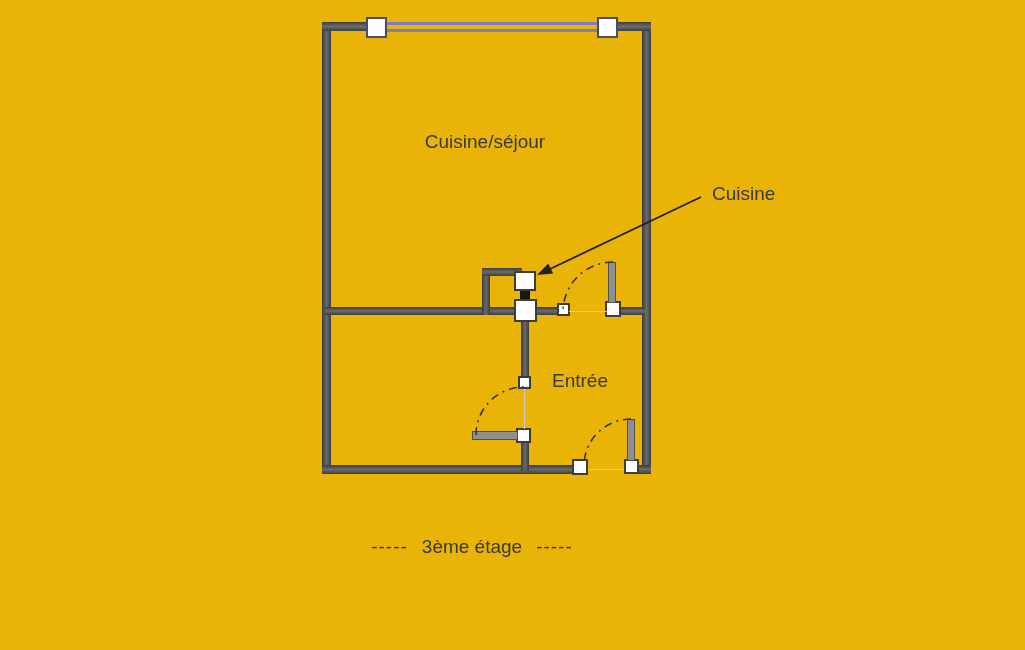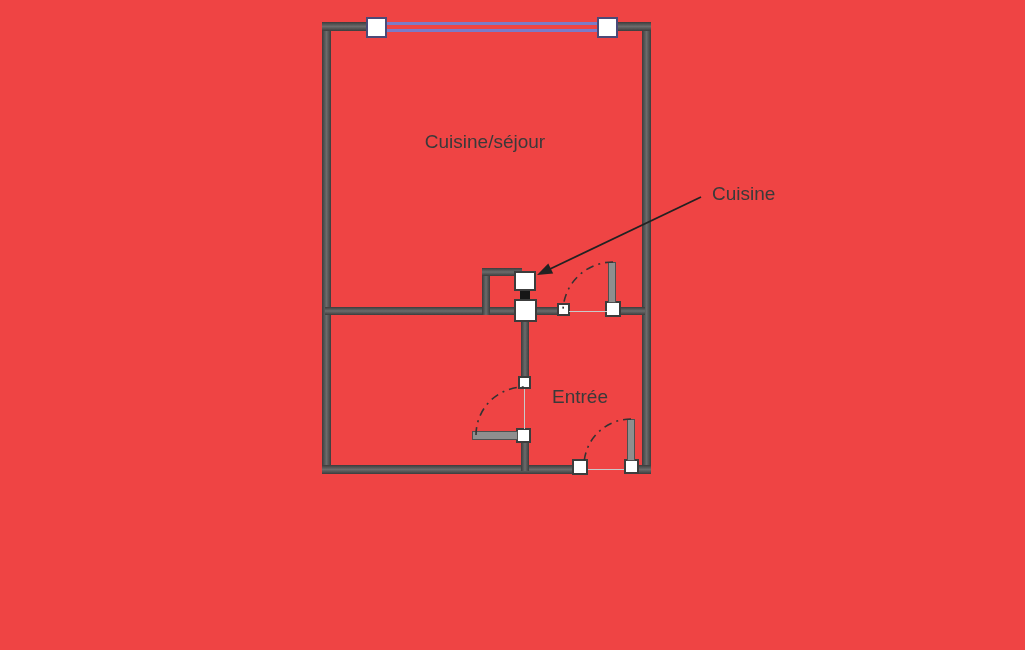--- a/index.html
+++ b/index.html
@@ -1,19 +1,19 @@
 <!DOCTYPE html>
 <html><head>
 <meta charset="utf-8">
 <style>
   html,body{margin:0;padding:0;background:#fff;}
   #canvas{
     position:relative;
     width:1025px;height:650px;
-    background:#ef4444;
+    background:#eab308;
     font-family:"Liberation Sans", sans-serif;
     overflow:hidden;
   }
   .wall{
     position:absolute;
     background:linear-gradient(180deg,#3c3c3c 0%,#6b6b6b 50%,#3c3c3c 100%);
   }
   .wall.v{
     background:linear-gradient(90deg,#3c3c3c 0%,#6b6b6b 50%,#3c3c3c 100%);
   }
@@ -108,16 +108,19 @@
   <svg class="overlay" width="1025" height="650" viewBox="0 0 1025 650">
     <path d="M 613 262 A 50 50 0 0 0 563 310" fill="none" stroke="#333333" stroke-width="1.6" stroke-dasharray="8 5 2 5"></path>
     <path d="M 476 435 A 48 48 0 0 1 524 387" fill="none" stroke="#333333" stroke-width="1.6" stroke-dasharray="8 5 2 5"></path>
     <path d="M 631 419 A 47 47 0 0 0 584 464" fill="none" stroke="#333333" stroke-width="1.6" stroke-dasharray="8 5 2 5"></path>
     <line x1="701" y1="197" x2="550" y2="269" stroke="#222222" stroke-width="1.8"></line>
     <polygon points="537,275 548.3,263.6 553.2,273.6" fill="#222222"></polygon>
   </svg>
 
   <div class="label centered" style="left:385px;top:131px;width:200px;">Cuisine/séjour</div>
   <div class="label" style="left:712px;top:183px;">Cuisine</div>
-  <div class="label" style="left:552px;top:370px;margin-top:16px;">Entrée</div>
+  <div class="label" style="left:552px;top:370px;">Entrée</div>
 
+  <div id="caption">
+    <span class="dash">-----</span><span>3ème étage</span><span class="dash">-----</span>
+  </div>
 
 </div>
 
 </body></html>

